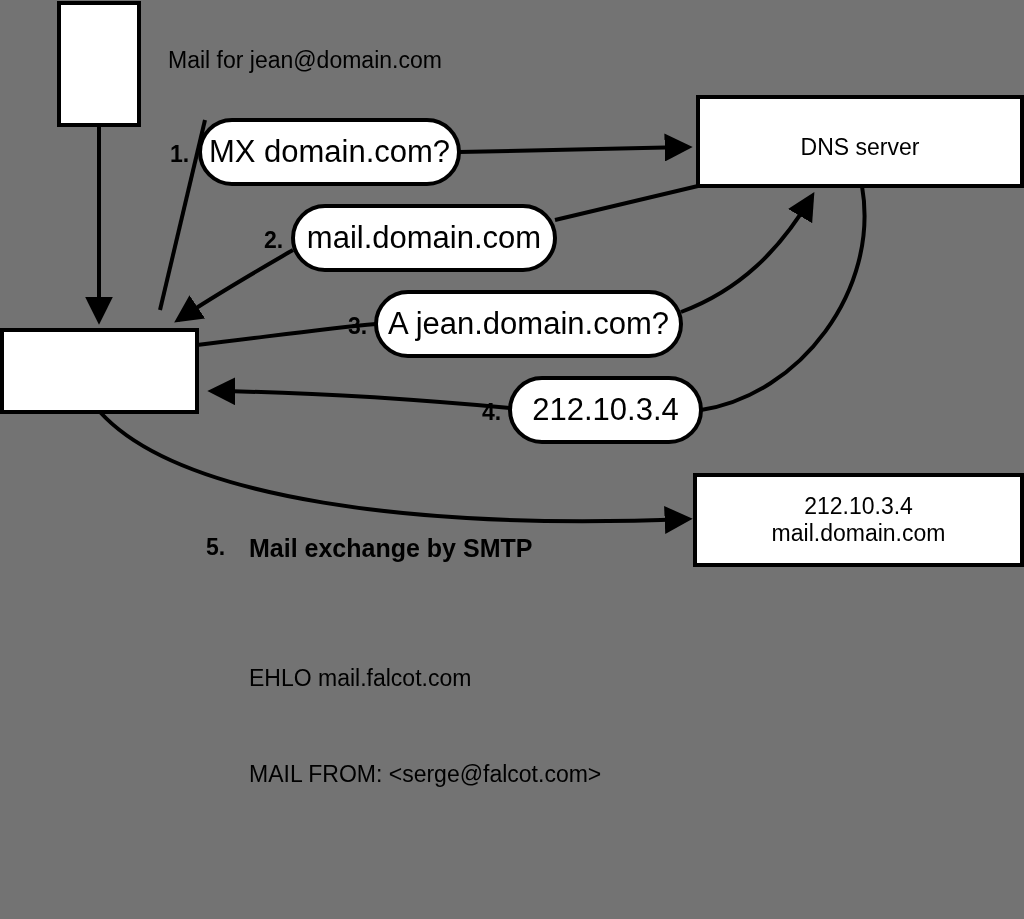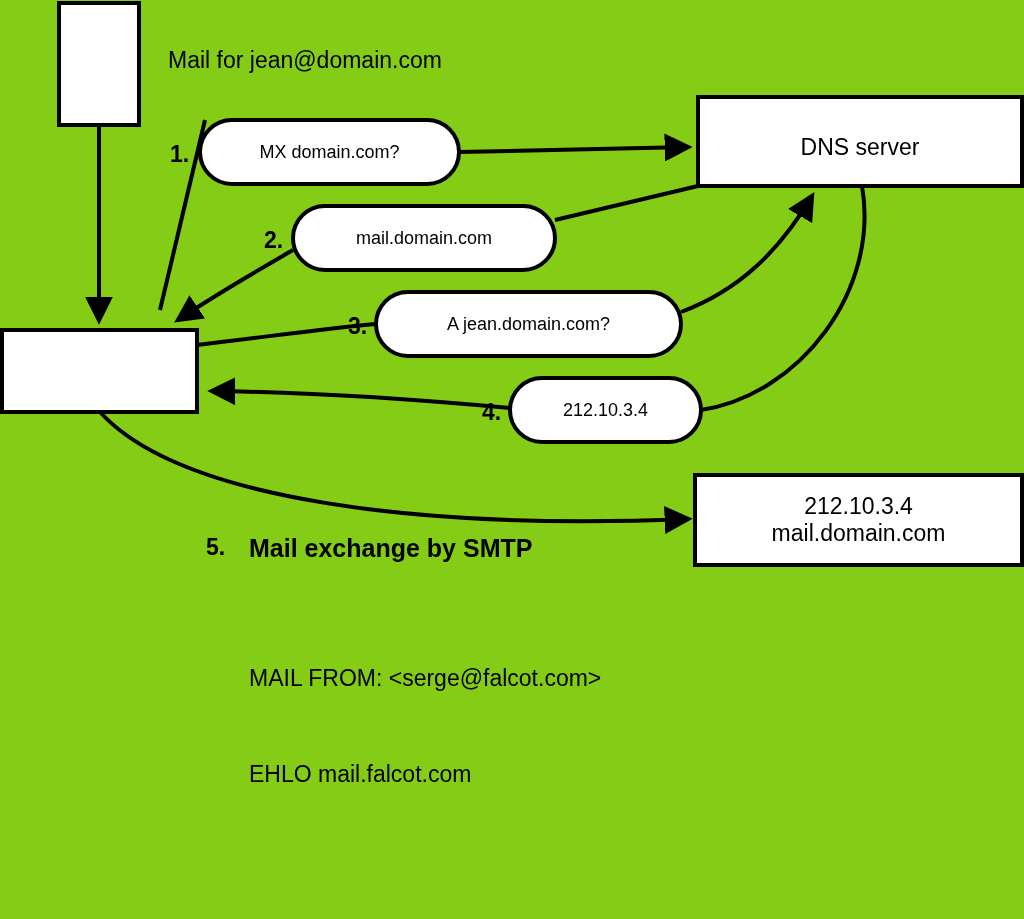--- a/index.html
+++ b/index.html
@@ -4,21 +4,21 @@
 <style>
   html, body {
     margin: 0;
     padding: 0;
     background: #ffffff;
   }
   #stage {
     position: relative;
     width: 1024px;
     height: 919px;
-    background: #84cc16;
+    background: #737373;
     font-family: "Liberation Sans", sans-serif;
     color: #000000;
     overflow: hidden;
   }
   svg.layer {
     position: absolute;
     left: 0;
     top: 0;
     width: 1024px;
     height: 919px;
@@ -29,21 +29,21 @@
     line-height: 1.25;
   }
   .caption {
     font-size: 23px;
   }
   .boxlabel {
     font-size: 23px;
     text-align: center;
   }
   .bubblelabel {
-    font-size: 18px;
+    font-size: 31px;
     text-align: left;
   }
   .stepnum {
     font-size: 23px;
     font-weight: bold;
   }
   .steplabel {
     font-size: 25px;
     font-weight: bold;
   }
@@ -118,22 +118,22 @@
   <div class="lbl stepnum" style="left:206px; top:533px;">5.</div>
 
   <div class="centerbox bubblelabel" style="left:200px; top:120px; width:259px; height:64px;">MX domain.com?</div>
   <div class="centerbox bubblelabel" style="left:293px; top:206px; width:262px; height:64px;">mail.domain.com</div>
   <div class="centerbox bubblelabel" style="left:376px; top:292px; width:305px; height:64px;">A jean.domain.com?</div>
   <div class="centerbox bubblelabel" style="left:510px; top:378px; width:191px; height:64px;">212.10.3.4</div>
 
   <div class="lbl steplabel" style="left:249px; top:533px;">Mail exchange by SMTP</div>
 
   <div class="lbl transcript" style="left:249px; top:598px;">
+    <div>EHLO mail.falcot.com</div>
     <div>MAIL FROM: &lt;serge@falcot.com&gt;</div>
-    <div>EHLO mail.falcot.com</div>
     
     
     
     
     
     
     
   </div>
 
 </div>

